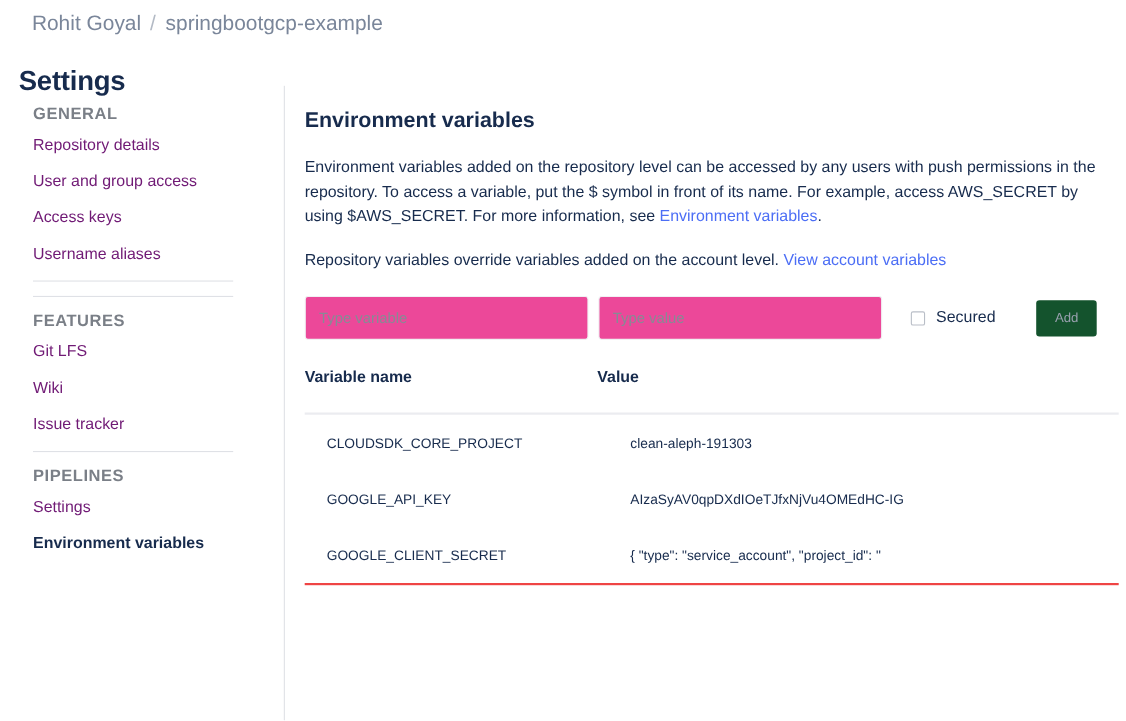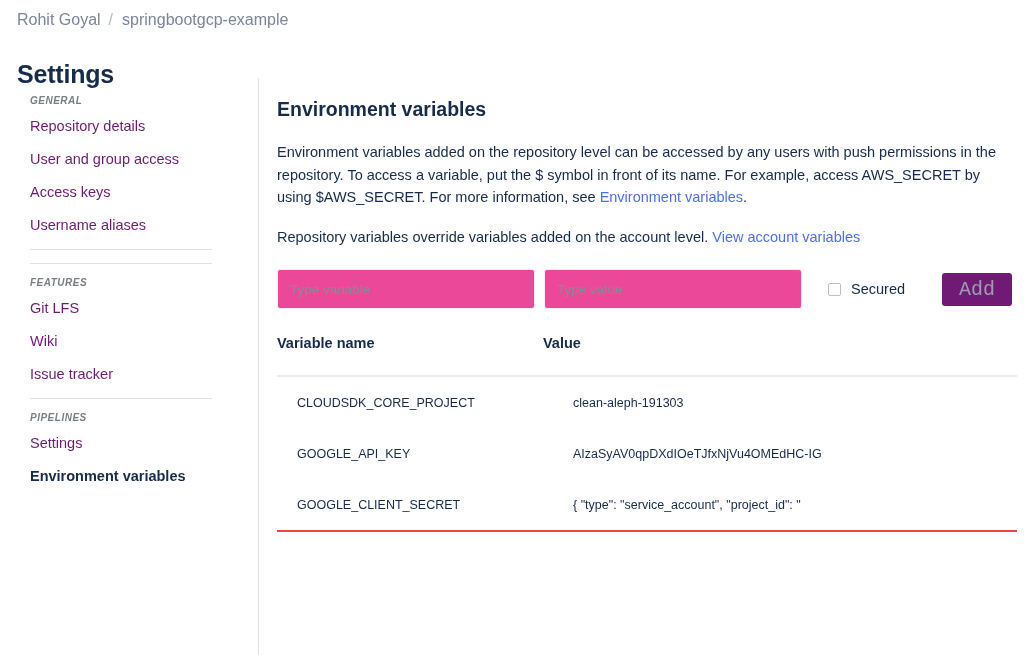--- a/index.html
+++ b/index.html
@@ -12,23 +12,23 @@
     background: #ffffff;
     font-family: "Liberation Sans", sans-serif;
     color: #172b4d;
     overflow: hidden;
     position: relative;
   }
 
   
   .breadcrumb {
     position: absolute;
-    left: 17px;
+    left: 29px;
     top: 11px;
-    font-size: 16px;
+    font-size: 19px;
     color: #7a869a;
     white-space: nowrap;
   }
   .breadcrumb .crumb {
     color: #7a869a;
     text-decoration: none;
   }
   .breadcrumb .sep {
     color: #b3bac5;
     margin: 0 9px 0 8px;
@@ -57,27 +57,26 @@
 
   
   .sidebar {
     position: absolute;
     left: 0;
     top: 95px;
     width: 240px;
   }
   .nav-group { margin: 0; }
   .nav-group-title {
-    font-size: 10px;
+    font-size: 15px;
     font-weight: bold;
     color: #7a7f87;
     letter-spacing: 0.5px;
     padding: 0 0 0 30px;
     margin-bottom: 11px;
-    font-style: italic;
   }
   .nav-item {
     display: block;
     font-size: 14.5px;
     color: #701a75;
     text-decoration: none;
     padding: 0 0 0 30px;
     margin-bottom: 15px;
     line-height: 18px;
     white-space: nowrap;
@@ -160,25 +159,25 @@
   }
   .secured-label {
     font-size: 14.5px;
     color: #172b4d;
     margin-left: 10px;
   }
   .add-button {
     margin-left: 37px;
     height: 33px;
     padding: 0 17px;
-    background: #701a75;
+    background: #14532d;
     border: none;
     border-radius: 3px;
-    font-family: Liberation Mono, monospace;
-    font-size: 20px;
+    font-family: Liberation Sans, sans-serif;
+    font-size: 12px;
     color: #98a0ae;
     cursor: default;
   }
 
   
   .table { width: 740px; }
   .t-head {
     display: flex;
     padding-bottom: 24px;
     border-bottom: 2px solid #ebecf0;

